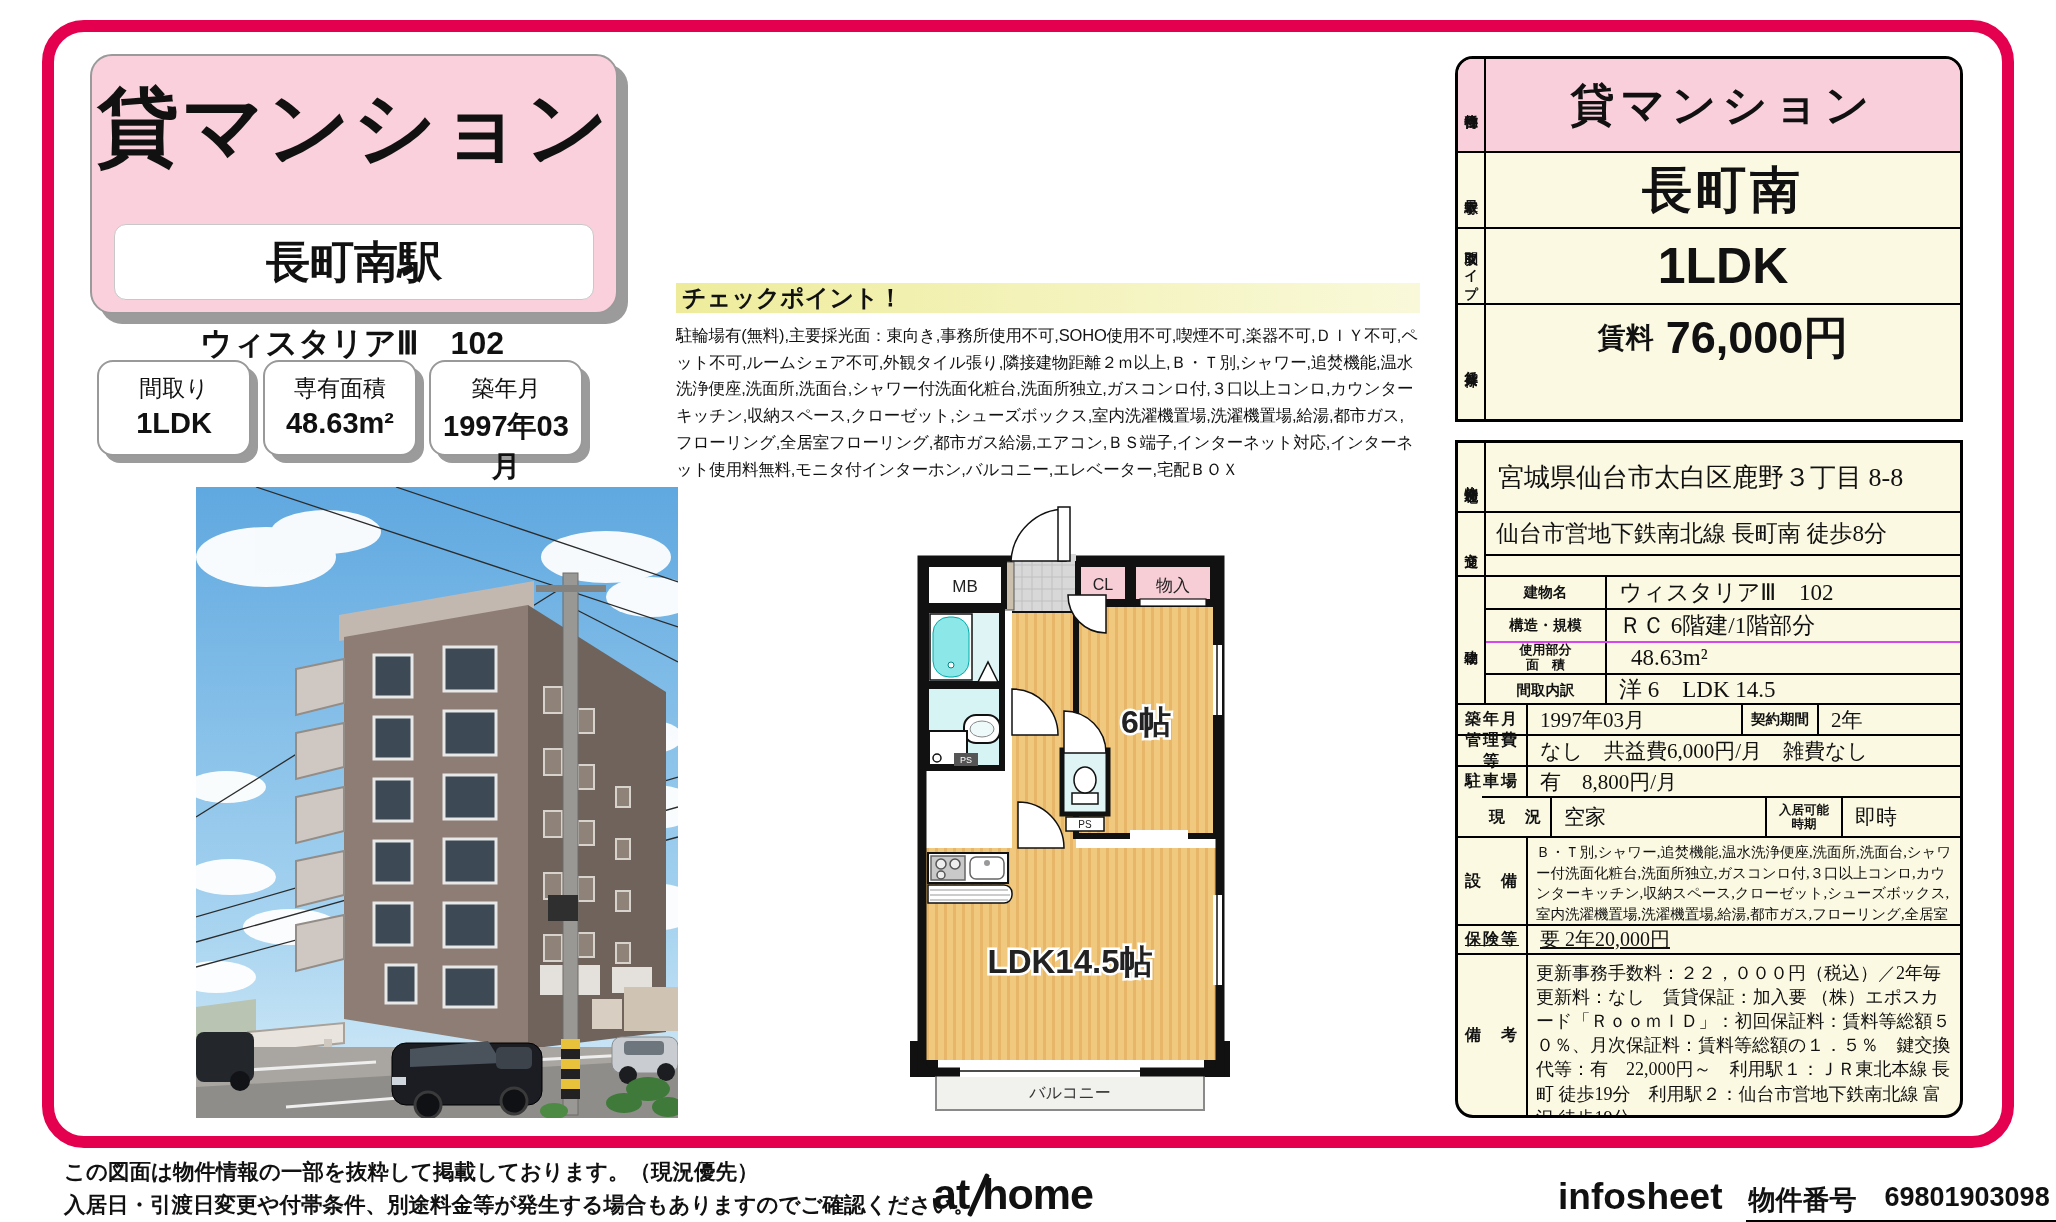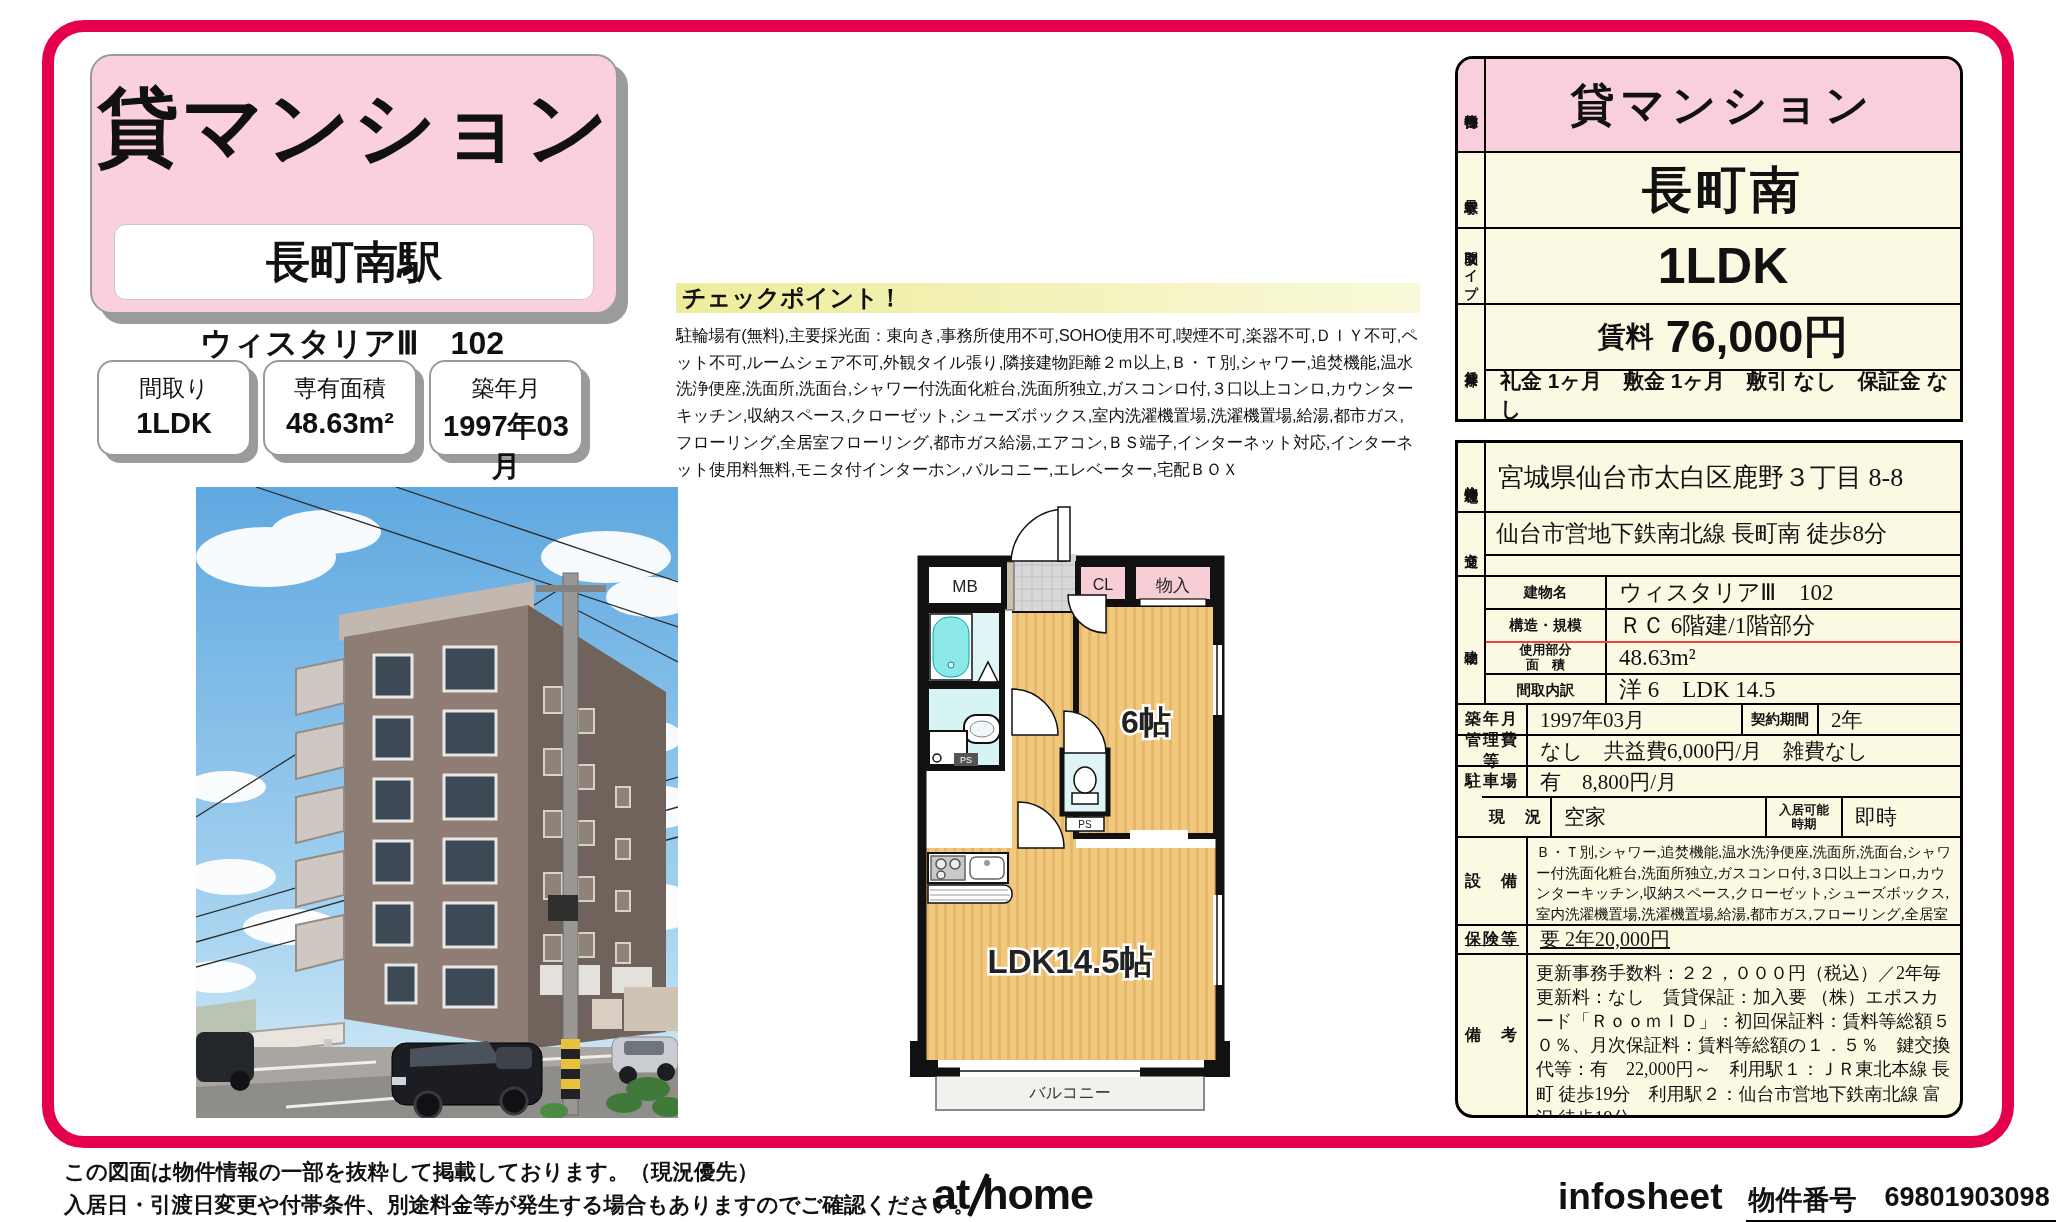--- a/index.html
+++ b/index.html
@@ -384,21 +384,20 @@
       <div class="vlab">間取タイプ</div>
       <div class="val" style="font-size:50px;font-weight:bold;">1LDK</div>
     </div>
     <div class="trow" style="height:116px;">
       <div class="vlab">賃貸条件</div>
       <div class="stack">
         <div style="height:66px;display:flex;align-items:center;justify-content:center;gap:12px;">
           <span style="font-size:28px;font-weight:bold;">賃料</span>
           <span style="font-size:45px;font-weight:bold;">76,000円</span>
         </div>
-        <div style="height:50px;border-top:2px solid #000;display:flex;align-items:center;padding-left:14px;font-size:21px;font-weight:bold;">礼金 1ヶ月　敷金 1ヶ月　敷引 なし　保証金 なし</div>
       </div>
     </div>
   </div>
 
   <div id="tblB" class="tbl">
     <div class="trow" style="height:68px;">
       <div class="vlab">物件所在地</div>
       <div class="val-left ser" style="font-size:26px;">宮城県仙台市太白区鹿野３丁目 8-8</div>
     </div>
     <div class="trow" style="height:64px;">
@@ -412,21 +411,21 @@
       <div class="vlab">建物</div>
       <div class="stack">
         <div style="height:32px;display:flex;">
           <div class="sublab">建物名</div>
           <div class="val-left ser" style="font-size:23px;">ウィスタリアⅢ　102</div>
         </div>
         <div style="height:40px;display:flex;border-top:2px solid #000;">
           <div class="sublab">構造・規模</div>
           <div class="val-left ser" style="font-size:23px;">ＲＣ 6階建/1階部分</div>
         </div>
-        <div style="height:32px;display:flex;border-top:2px solid #ef4444;">
+        <div style="height:32px;display:flex;border-top:2px solid #d946ef;gap:12px;">
           <div class="sublab" style="font-size:13px;">使用部分
 面　積</div>
           <div class="val-left ser" style="font-size:23px;">48.63m²</div>
         </div>
         <div style="height:32px;display:flex;border-top:2px solid #000;">
           <div class="sublab">間取内訳</div>
           <div class="val-left ser" style="font-size:23px;">洋 6　LDK 14.5</div>
         </div>
       </div>
     </div>

